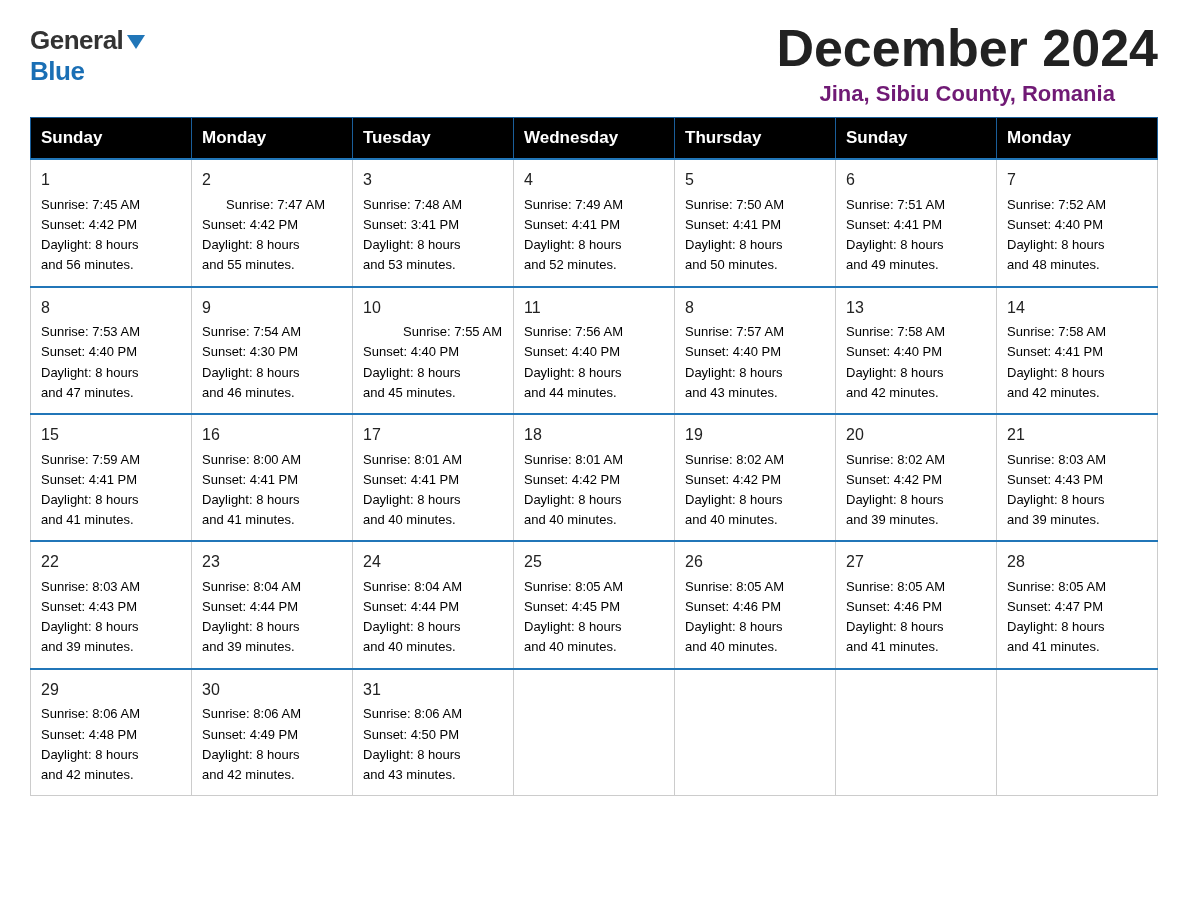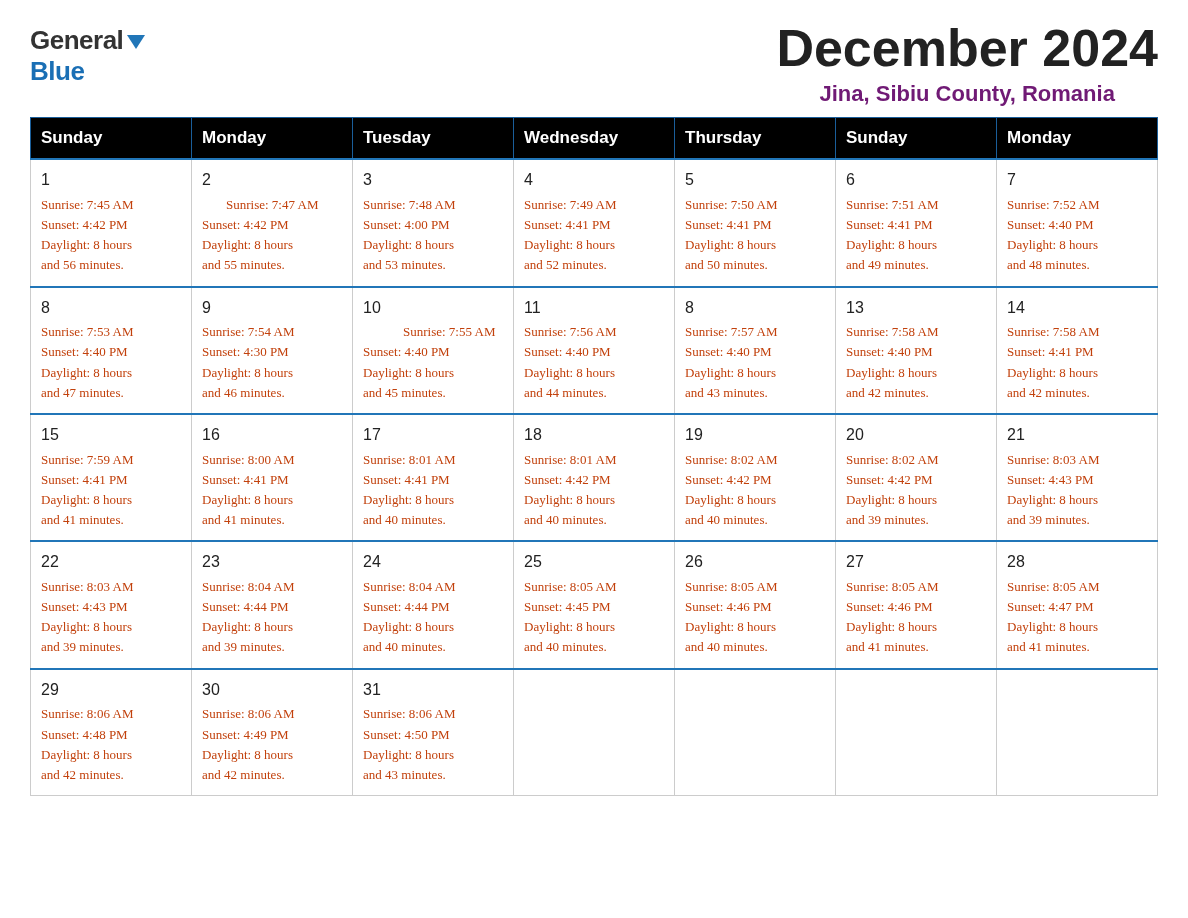--- a/index.html
+++ b/index.html
@@ -79,23 +79,22 @@
       min-height: 110px;
     }
     .day-number {
       font-size: 16px;
       font-weight: normal;
       color: #222;
       display: block;
       margin-bottom: 2px;
     }
     .day-info {
-      color: #c2410c;
+      color: #000000;
       font-size: 13px;
-      font-family: Liberation Serif, serif;
     }
     .calendar-table tr td {
       background: #fff;
     }
     .week-row td {
       border-top: 2px solid #2176b8;
     }
     .empty-cell {
       background: #fff;
     }
@@ -137,21 +136,21 @@
   <tr class="week-row">
         <td><span class="day-number">1</span><span class="day-info" style="white-space: pre-line;">Sunrise: 7:45 AM
 Sunset: 4:42 PM
 Daylight: 8 hours
 and 56 minutes.</span></td>
         <td><span class="day-number">2</span><span class="day-info" style="white-space: pre-line; margin-left: 24px;">Sunrise: 7:47 AM
 Sunset: 4:42 PM
 Daylight: 8 hours
 and 55 minutes.</span></td>
         <td><span class="day-number">3</span><span class="day-info" style="white-space: pre-line;">Sunrise: 7:48 AM
-Sunset: 4:00 PM
+Sunset: 3:41 PM
 Daylight: 8 hours
 and 53 minutes.</span></td>
         <td><span class="day-number">4</span><span class="day-info" style="white-space: pre-line;">Sunrise: 7:49 AM
 Sunset: 4:41 PM
 Daylight: 8 hours
 and 52 minutes.</span></td>
         <td><span class="day-number">5</span><span class="day-info" style="white-space: pre-line;">Sunrise: 7:50 AM
 Sunset: 4:41 PM
 Daylight: 8 hours
 and 50 minutes.</span></td>

